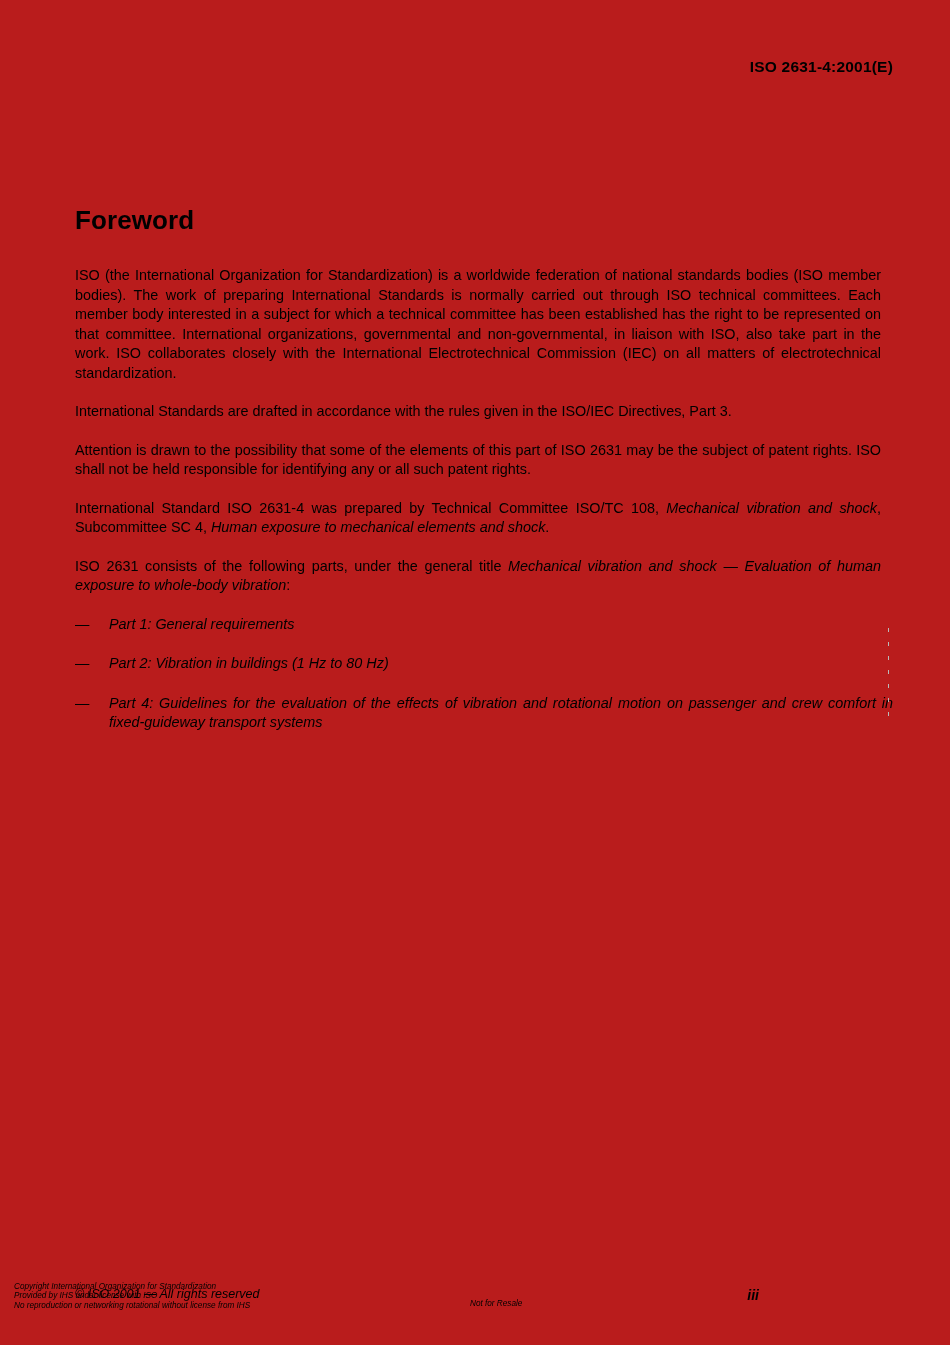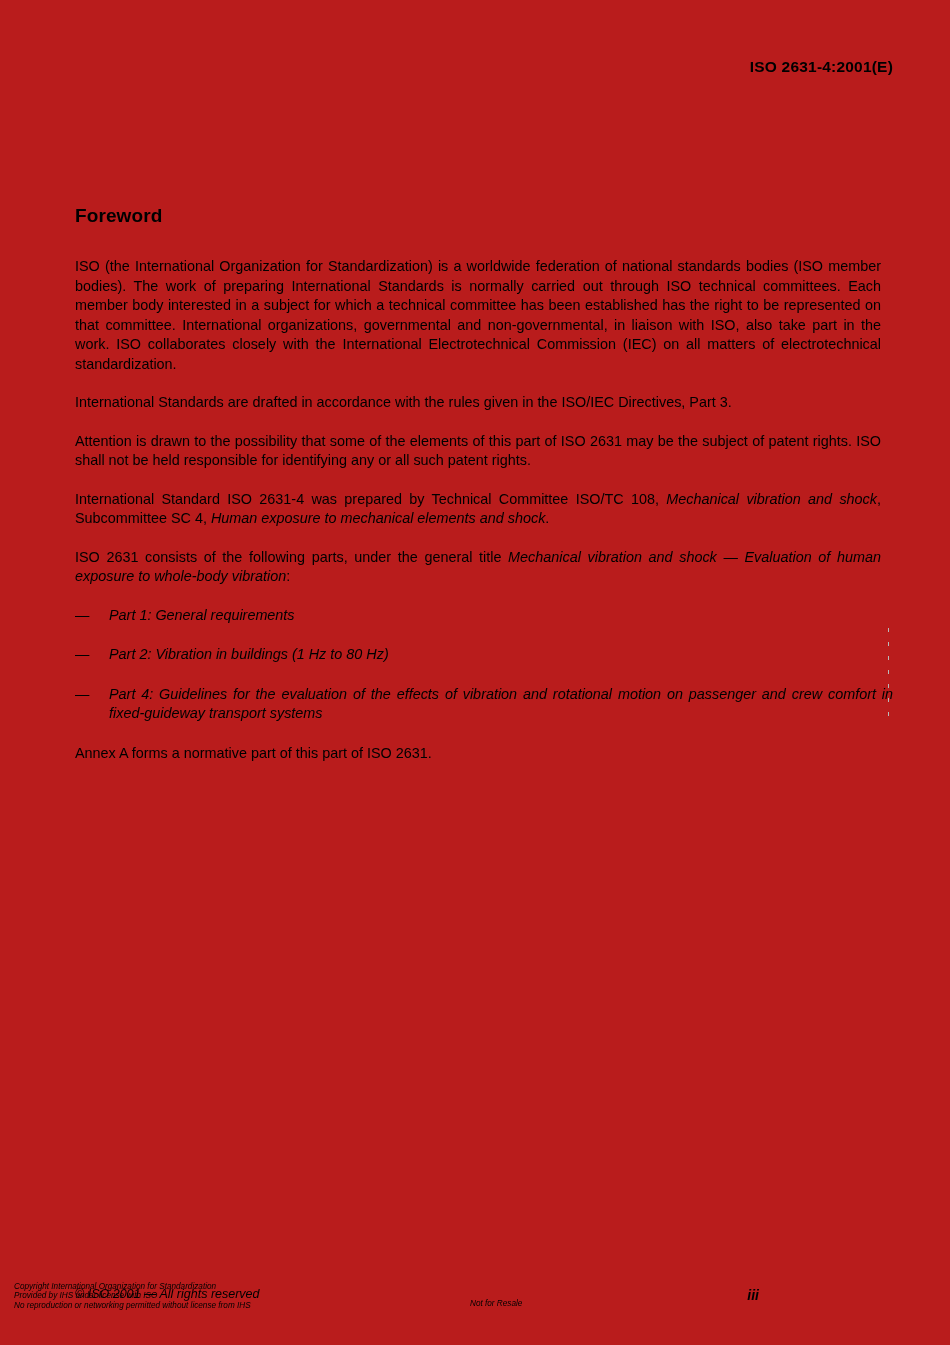--- a/index.html
+++ b/index.html
@@ -26,21 +26,21 @@
     font-weight: bold;
     letter-spacing: 0.2px;
   }
   .content {
     position: absolute;
     left: 75px;
     top: 205px;
     width: 818px;
   }
   .doc-title {
-    font-size: 19px;
+    font-size: 26px;
     font-weight: bold;
     margin: 0 0 30px 0;
     letter-spacing: 0.1px;
   }
   p.body-text {
     font-size: 14.4px;
     line-height: 19.5px;
     text-align: justify;
     margin: 0 12px 19px 0;
   }
@@ -154,37 +154,36 @@
       <li class="part-item">
         <span class="dash">—</span>
         <span>Part 2: Vibration in buildings (1 Hz to 80 Hz)</span>
       </li>
       <li class="part-item">
         <span class="dash">—</span>
         <span>Part 4: Guidelines for the evaluation of the effects of vibration and rotational motion on passenger and crew comfort in fixed-guideway transport systems</span>
       </li>
     </ul>
 
-    <p class="annex-note">Annex A forms a normative part of this part of ISO 2631.</p>
   </div>
 
   <div class="margin-ticks">
     <i></i>
       <i></i>
       <i></i>
       <i></i>
       <i></i>
       <i></i>
       <i></i>
   </div>
 
   <div class="footer">
     <div class="footer-copyright">© ISO 2001 — All rights reserved</div>
     <div class="page-number">iii</div>
     <div class="ihs-block">
       <div>Copyright International Organization for Standardization</div>
       <div>Provided by IHS under license with ISO</div>
-      <div>No reproduction or networking permitted without license from IHS</div>
+      <div>No reproduction or networking rotational without license from IHS</div>
     </div>
     <div class="not-for-resale">Not for Resale</div>
   </div>
 
 </div>
 
 </body></html>

